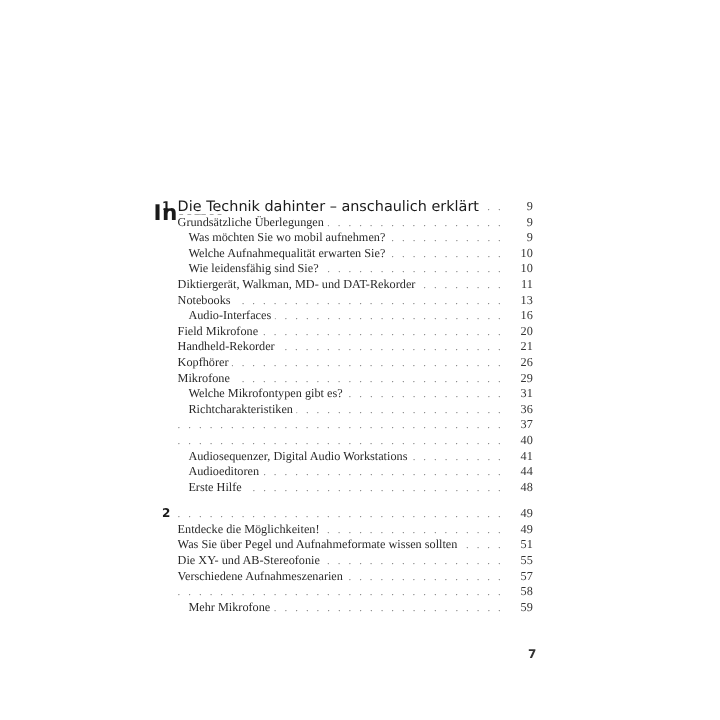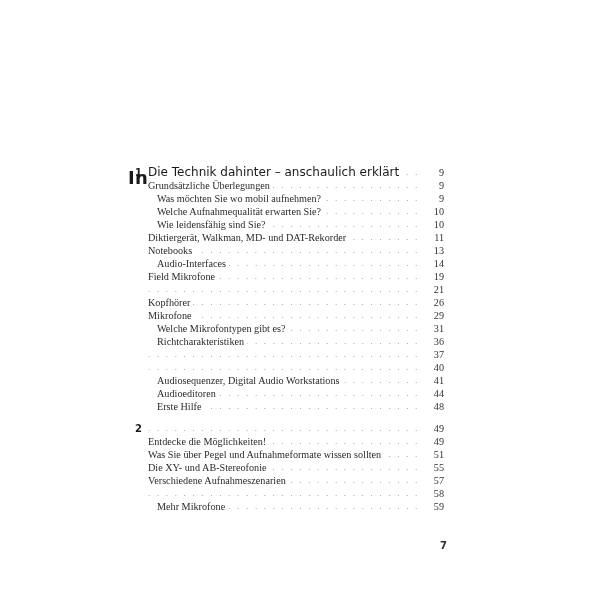--- a/index.html
+++ b/index.html
@@ -101,31 +101,34 @@
         <span class="label-wrap">
           <span class="label">Notebooks</span>
         </span>
         <span class="page-no">13</span>
       </div>
       <div class="row lvl2">
         <span class="dots"> . . . . . . . . . . . . . . . . . . . . . . . . . . . . . . . . . . . . . . . . . . . . . . . . . . . . . . . . . . . .</span>
         <span class="label-wrap">
           <span class="label">Audio-Interfaces</span>
         </span>
-        <span class="page-no">14</span>
+        <span class="page-no">16</span>
       </div>
       <div class="row lvl1">
         <span class="dots"> . . . . . . . . . . . . . . . . . . . . . . . . . . . . . . . . . . . . . . . . . . . . . . . . . . . . . . . . . . . .</span>
         <span class="label-wrap">
           <span class="label">Field Mikrofone</span>
         </span>
-        <span class="page-no">19</span>
-      </div>
-      <div class="row lvl1">
-        <span class="dots"> . . . . . . . . . . . . . . . . . . . . . . . . . . . . . . . . . . . . . . . . . . . . . . . . . . . . . . . . . . . .</span>
+        <span class="page-no">20</span>
+      </div>
+      <div class="row lvl1">
+        <span class="dots"> . . . . . . . . . . . . . . . . . . . . . . . . . . . . . . . . . . . . . . . . . . . . . . . . . . . . . . . . . . . .</span>
+        <span class="label-wrap">
+          <span class="label">Handheld-Rekorder</span>
+        </span>
         <span class="page-no">21</span>
       </div>
       <div class="row lvl1">
         <span class="dots"> . . . . . . . . . . . . . . . . . . . . . . . . . . . . . . . . . . . . . . . . . . . . . . . . . . . . . . . . . . . .</span>
         <span class="label-wrap">
           <span class="label">Kopfhörer</span>
         </span>
         <span class="page-no">26</span>
       </div>
       <div class="row lvl1">

